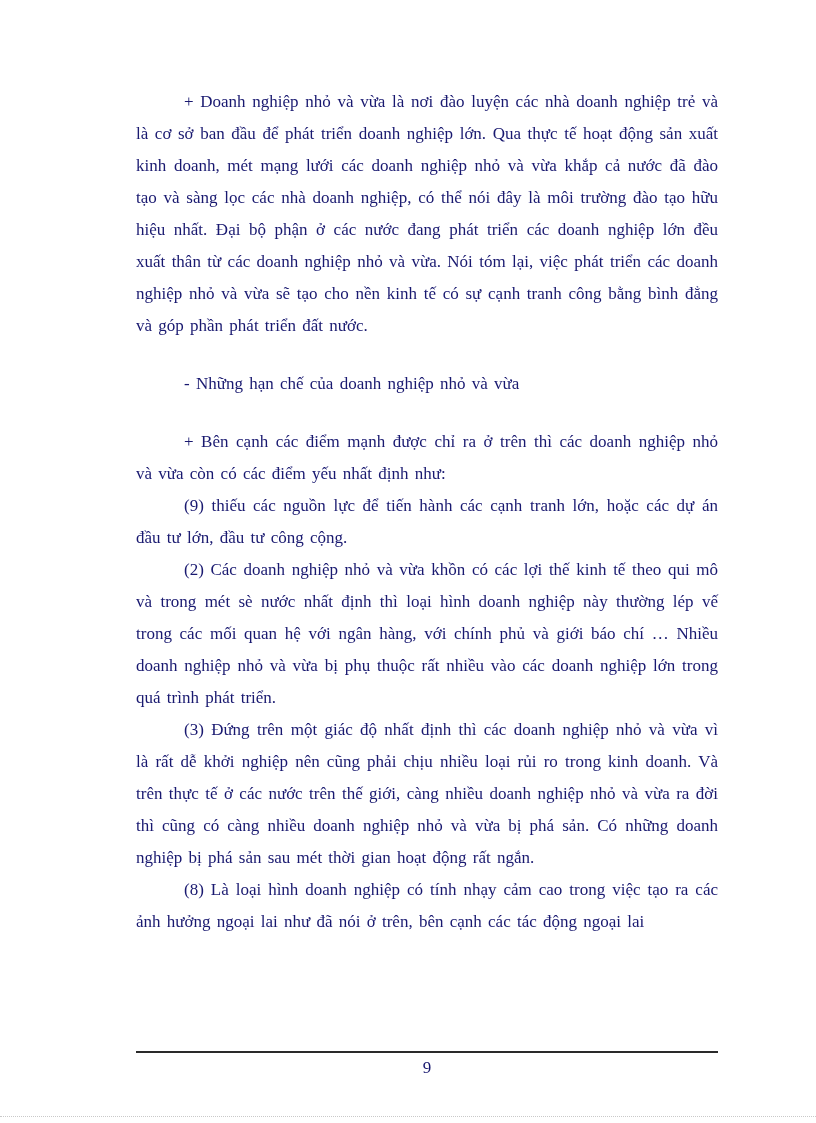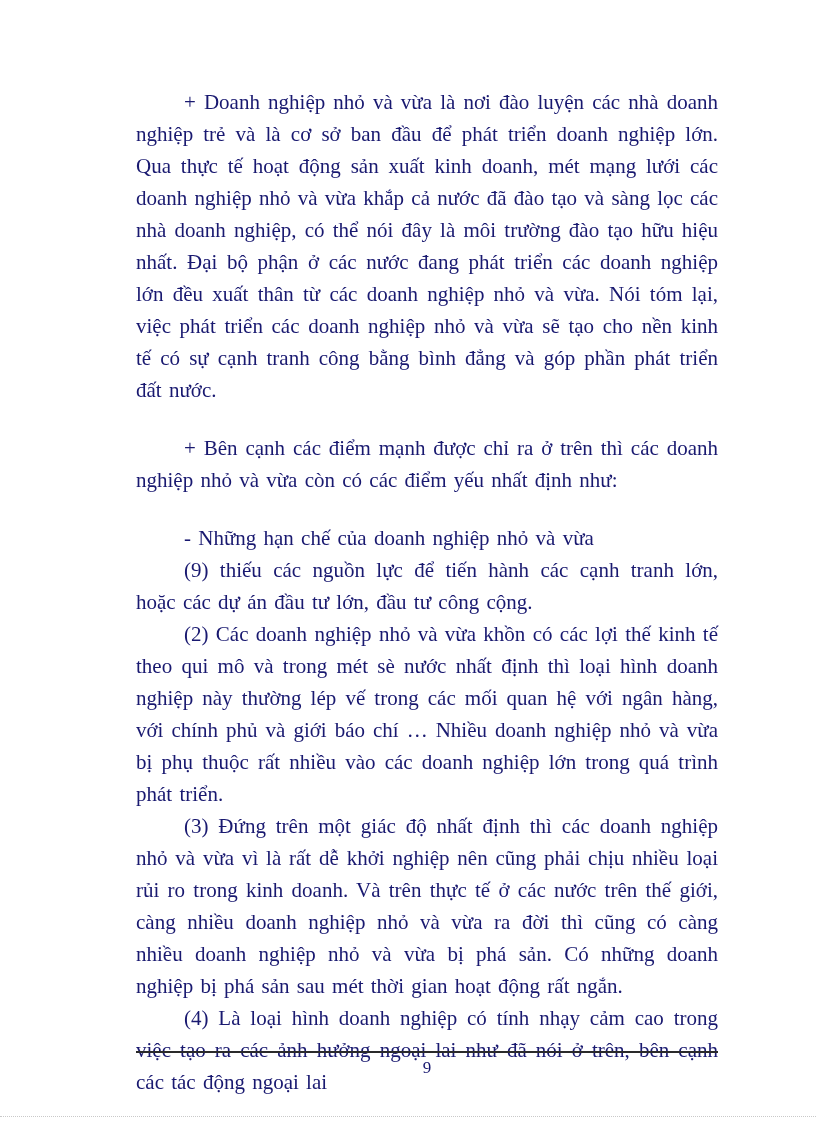--- a/index.html
+++ b/index.html
@@ -21,21 +21,21 @@
     background: #ffffff;
   }
   .content {
     position: absolute;
     left: 136px;
     top: 86px;
     width: 582px;
   }
   .para {
     margin: 0;
-    font-size: 21px;
+    font-size: 17px;
     line-height: 32px;
     text-align: justify;
     text-indent: 48px;
     word-spacing: 2px;
   }
   .para.gap-before {
     margin-top: 26px;
   }
   .para.no-justify {
     text-align: left;
@@ -67,31 +67,31 @@
   }
 </style>
 </head>
 <body>
 
 <div class="page">
 
   <div class="content">
     <p class="para">+ Doanh nghiệp nhỏ và vừa là nơi đào luyện các nhà doanh nghiệp trẻ và là cơ sở ban đầu để phát triển doanh nghiệp lớn. Qua thực tế hoạt động sản xuất kinh doanh, mét mạng lưới các doanh nghiệp nhỏ và vừa khắp cả nước đã đào tạo và sàng lọc các nhà doanh nghiệp, có thể nói đây là môi trường đào tạo hữu hiệu nhất. Đại bộ phận ở các nước đang phát triển các doanh nghiệp lớn đều xuất thân từ các doanh nghiệp nhỏ và vừa. Nói tóm lại, việc phát triển các doanh nghiệp nhỏ và vừa sẽ tạo cho nền kinh tế có sự cạnh tranh công bằng bình đẳng và góp phần phát triển đất nước.</p>
 
+    <p class="para gap-before no-justify">- Những hạn chế của doanh nghiệp nhỏ và vừa</p>
+
     <p class="para gap-before">+ Bên cạnh các điểm mạnh được chỉ ra ở trên thì các doanh nghiệp nhỏ và vừa còn có các điểm yếu nhất định như:</p>
-
-    <p class="para gap-before no-justify">- Những hạn chế của doanh nghiệp nhỏ và vừa</p>
 
     <p class="para">(9) thiếu các nguồn lực để tiến hành các cạnh tranh lớn, hoặc các dự án đầu tư lớn, đầu tư công cộng.</p>
 
     <p class="para">(2) Các doanh nghiệp nhỏ và vừa khồn có các lợi thế kinh tế theo qui mô và trong mét sè nước nhất định thì loại hình doanh nghiệp này thường lép vế trong các mối quan hệ với ngân hàng, với chính phủ và giới báo chí … Nhiều doanh nghiệp nhỏ và vừa bị phụ thuộc rất nhiều vào các doanh nghiệp lớn trong quá trình phát triển.</p>
 
     <p class="para">(3) Đứng trên một giác độ nhất định thì các doanh nghiệp nhỏ và vừa vì là rất dễ khởi nghiệp nên cũng phải chịu nhiều loại rủi ro trong kinh doanh. Và trên thực tế ở các nước trên thế giới, càng nhiều doanh nghiệp nhỏ và vừa ra đời thì cũng có càng nhiều doanh nghiệp nhỏ và vừa bị phá sản. Có những doanh nghiệp bị phá sản sau mét thời gian hoạt động rất ngắn.</p>
 
-    <p class="para">(4) Là loại hình doanh nghiệp có tính nhạy cảm cao trong việc tạo ra các ảnh hưởng ngoại lai như đã nói ở trên, bên cạnh các tác động ngoại lai</p>
+    <p class="para">(8) Là loại hình doanh nghiệp có tính nhạy cảm cao trong việc tạo ra các ảnh hưởng ngoại lai như đã nói ở trên, bên cạnh các tác động ngoại lai</p>
   </div>
 
   <div class="footer">
     <div class="footer-rule"></div>
     <div class="page-number">9</div>
   </div>
 
   <div class="page-edge"></div>
 
 </div>

